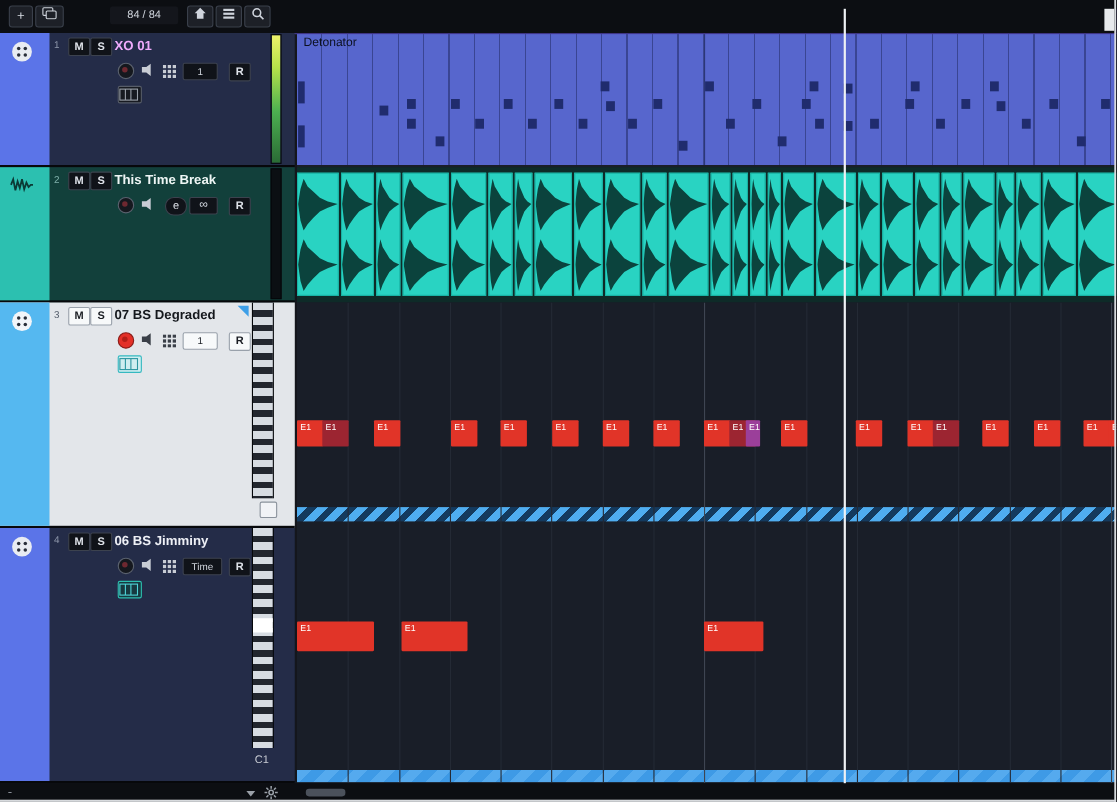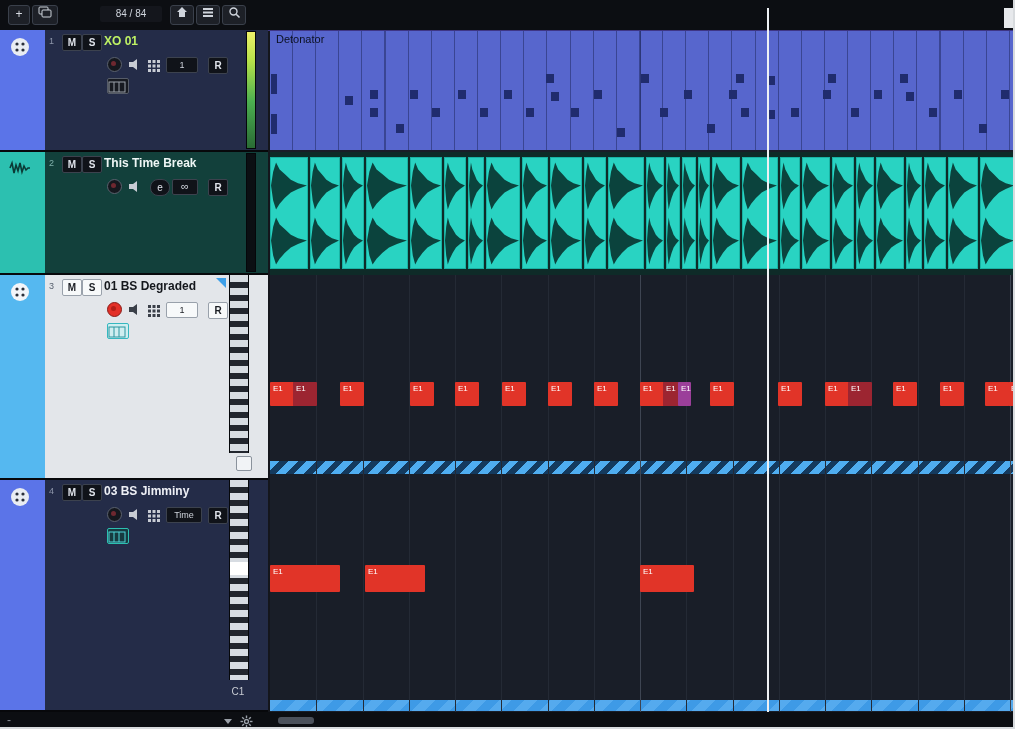--- a/index.html
+++ b/index.html
@@ -152,21 +152,21 @@
           <circle cx="11" cy="11" r="9" fill="#e9ecf2"></circle>
           <circle cx="8" cy="8" r="1.6" fill="#2a2f3a"></circle>
             <circle cx="14" cy="8" r="1.6" fill="#2a2f3a"></circle>
           <circle cx="8" cy="14" r="1.6" fill="#2a2f3a"></circle>
             <circle cx="14" cy="14" r="1.6" fill="#2a2f3a"></circle>
         </svg>
       </div>
       <div class="tnum" style="color:#8e96aa;">1</div>
       <div class="btn-ms" style="left:62px;top:4px;">M</div>
       <div class="btn-ms" style="left:82px;top:4px;">S</div>
-      <div class="ttitle" style="color:#bef264;">XO 01</div>
+      <div class="ttitle" style="color:#f0abfc;">XO 01</div>
       <div class="rec" style="left:107px;top:27px;">
           <i></i>
         </div>
       <div class="ico" style="left:127px;top:27px;">
         <svg width="14" height="13" viewBox="0 0 14 13">
           <path d="M2 4 H6 L10 1 V12 L6 9 H2 Z" fill="#c8ccd4"></path>
           </svg>
       </div>
       <div class="ico" style="left:148px;top:28px;">
         <svg width="12" height="12" viewBox="0 0 12 12">
@@ -225,21 +225,21 @@
           <circle cx="11" cy="11" r="9" fill="#f2f5f9"></circle>
           <circle cx="8" cy="8" r="1.6" fill="#2a2f3a"></circle>
             <circle cx="14" cy="8" r="1.6" fill="#2a2f3a"></circle>
           <circle cx="8" cy="14" r="1.6" fill="#2a2f3a"></circle>
             <circle cx="14" cy="14" r="1.6" fill="#2a2f3a"></circle>
         </svg>
       </div>
       <div class="tnum" style="color:#596270;">3</div>
       <div class="btn-ms" style="left:62px;top:4px;">M</div>
       <div class="btn-ms" style="left:82px;top:4px;">S</div>
-      <div class="ttitle" style="color:#14171c;">01 BS Degraded</div>
+      <div class="ttitle" style="color:#14171c;">07 BS Degraded</div>
       <div class="corner"></div>
       <div class="rec on" style="left:107px;top:27px;">
           <i></i>
         </div>
       <div class="ico" style="left:127px;top:27px;">
         <svg width="14" height="13" viewBox="0 0 14 13">
           <path d="M2 4 H6 L10 1 V12 L6 9 H2 Z" fill="#3a3f48"></path>
           </svg>
       </div>
       <div class="ico" style="left:148px;top:28px;">
@@ -276,21 +276,21 @@
           <circle cx="11" cy="11" r="9" fill="#e9ecf2"></circle>
           <circle cx="8" cy="8" r="1.6" fill="#2a2f3a"></circle>
             <circle cx="14" cy="8" r="1.6" fill="#2a2f3a"></circle>
           <circle cx="8" cy="14" r="1.6" fill="#2a2f3a"></circle>
             <circle cx="14" cy="14" r="1.6" fill="#2a2f3a"></circle>
         </svg>
       </div>
       <div class="tnum" style="color:#8e96aa;">4</div>
       <div class="btn-ms" style="left:62px;top:4px;">M</div>
       <div class="btn-ms" style="left:82px;top:4px;">S</div>
-      <div class="ttitle" style="color:#eef0f6;">03 BS Jimminy</div>
+      <div class="ttitle" style="color:#eef0f6;">06 BS Jimminy</div>
       <div class="rec" style="left:107px;top:27px;">
           <i></i>
         </div>
       <div class="ico" style="left:127px;top:27px;">
         <svg width="14" height="13" viewBox="0 0 14 13">
           <path d="M2 4 H6 L10 1 V12 L6 9 H2 Z" fill="#c8ccd4"></path>
           </svg>
       </div>
       <div class="ico" style="left:148px;top:28px;">
         <svg width="12" height="12" viewBox="0 0 12 12">

